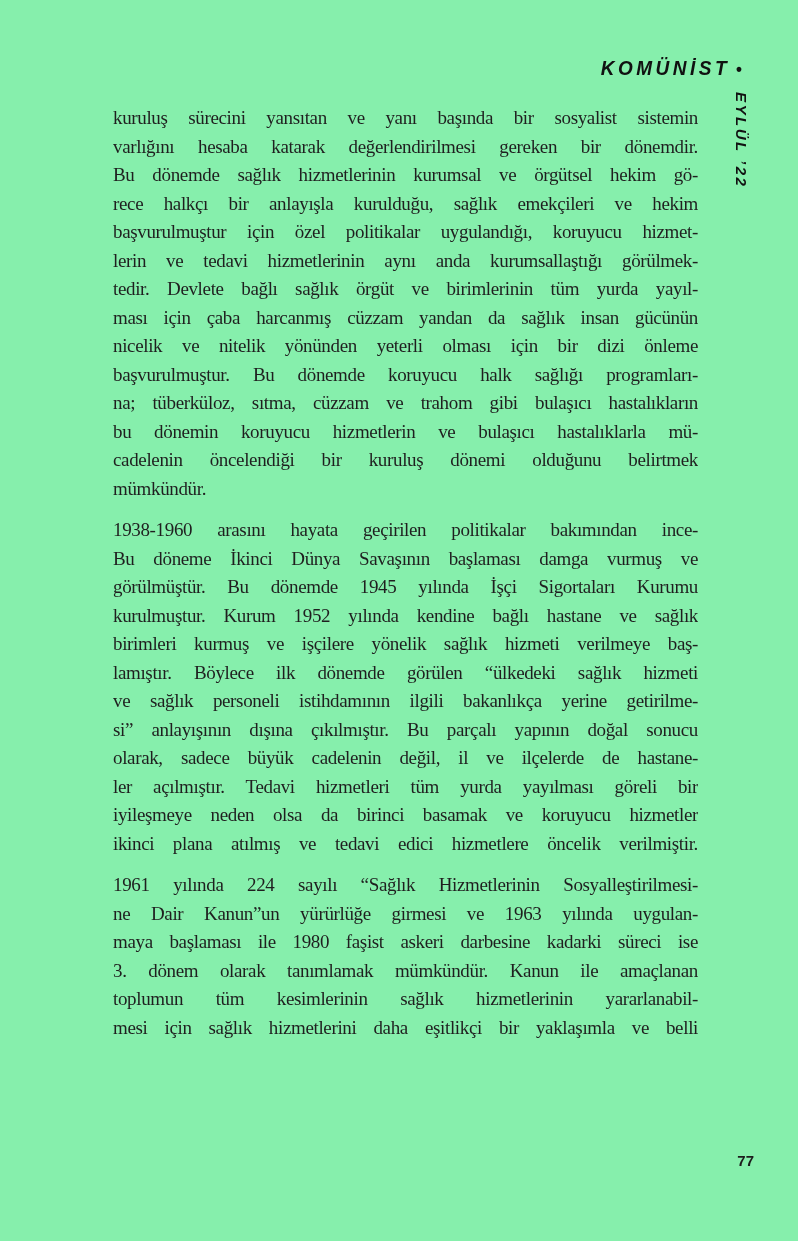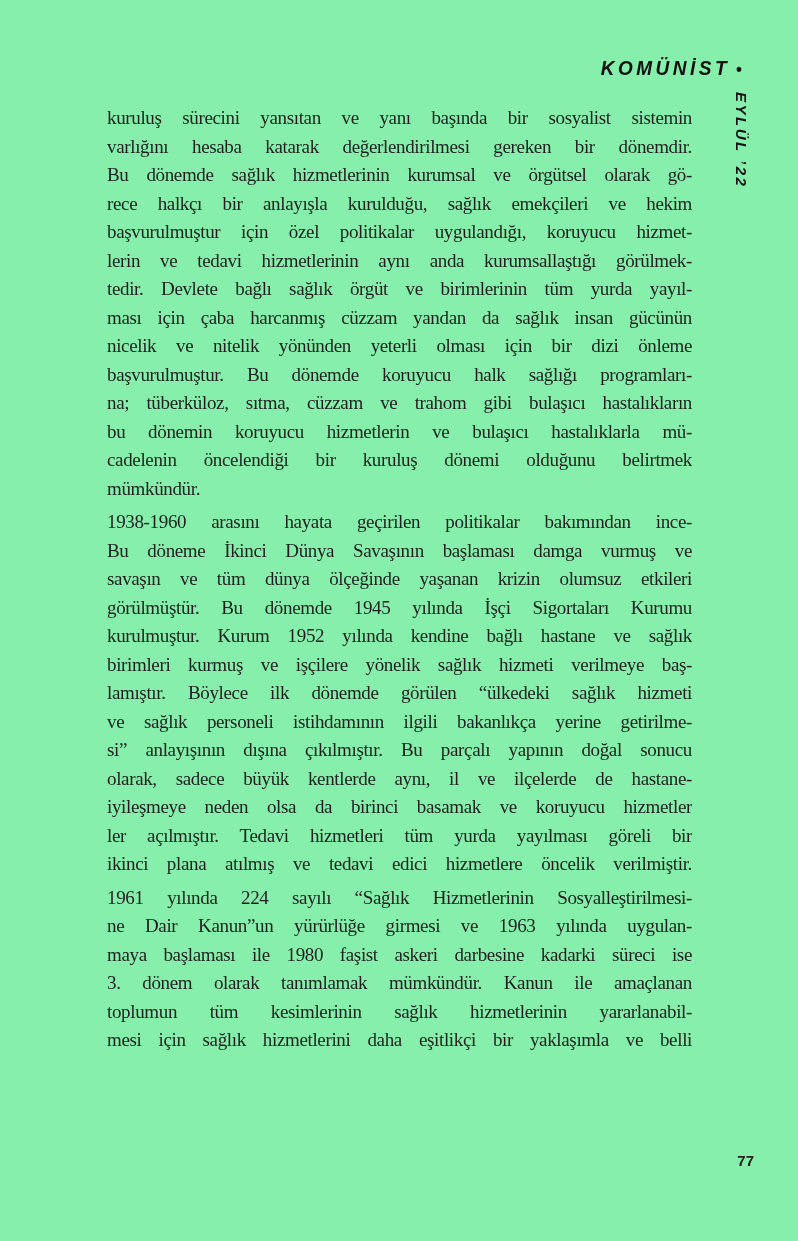--- a/index.html
+++ b/index.html
@@ -49,26 +49,26 @@
     font-weight: 800;
     font-style: italic;
     font-size: 15px;
     letter-spacing: 2.5px;
     color: #111111;
     white-space: nowrap;
   }
   
   .article-body {
     position: absolute;
-    left: 107px;
+    left: 113px;
     top: 104px;
     width: 585px;
   }
   .para + .para {
-    margin-top: 5px;
+    margin-top: 13px;
   }
   .line {
     font-size: 19px;
     line-height: 28.5px;
     height: 28.5px;
     letter-spacing: -0.35px;
     word-spacing: -1.2px;
     text-align: justify;
     text-align-last: justify;
     white-space: nowrap;
@@ -97,46 +97,45 @@
   <div class="header">
     <span>KOMÜNİST</span><span class="bullet">•</span>
   </div>
 
   <div class="issue">EYLÜL ’22</div>
 
   <div class="article-body">
       <div class="para">
         <div class="line">kuruluş sürecini yansıtan ve yanı başında bir sosyalist sistemin</div>
         <div class="line">varlığını hesaba katarak değerlendirilmesi gereken bir dönemdir.</div>
-        <div class="line">Bu dönemde sağlık hizmetlerinin kurumsal ve örgütsel olarak gö-</div>
+        <div class="line">Bu dönemde sağlık hizmetlerinin kurumsal ve örgütsel hekim gö-</div>
         <div class="line">rece halkçı bir anlayışla kurulduğu, sağlık emekçileri ve hekim</div>
         <div class="line">başvurulmuştur için özel politikalar uygulandığı, koruyucu hizmet-</div>
         <div class="line">lerin ve tedavi hizmetlerinin aynı anda kurumsallaştığı görülmek-</div>
         <div class="line">tedir. Devlete bağlı sağlık örgüt ve birimlerinin tüm yurda yayıl-</div>
         <div class="line">ması için çaba harcanmış cüzzam yandan da sağlık insan gücünün</div>
         <div class="line">nicelik ve nitelik yönünden yeterli olması için bir dizi önleme</div>
         <div class="line">başvurulmuştur. Bu dönemde koruyucu halk sağlığı programları-</div>
         <div class="line">na; tüberküloz, sıtma, cüzzam ve trahom gibi bulaşıcı hastalıkların</div>
         <div class="line">bu dönemin koruyucu hizmetlerin ve bulaşıcı hastalıklarla mü-</div>
         <div class="line">cadelenin öncelendiği bir kuruluş dönemi olduğunu belirtmek</div>
         <div class="line last">mümkündür.</div>
       </div>
       <div class="para">
         <div class="line">1938-1960 arasını hayata geçirilen politikalar bakımından ince-</div>
         <div class="line">Bu döneme İkinci Dünya Savaşının başlaması damga vurmuş ve</div>
-        <div class="line">savaşın ve tüm dünya ölçeğinde yaşanan krizin olumsuz etkileri</div>
         <div class="line">görülmüştür. Bu dönemde 1945 yılında İşçi Sigortaları Kurumu</div>
         <div class="line">kurulmuştur. Kurum 1952 yılında kendine bağlı hastane ve sağlık</div>
         <div class="line">birimleri kurmuş ve işçilere yönelik sağlık hizmeti verilmeye baş-</div>
         <div class="line">lamıştır. Böylece ilk dönemde görülen “ülkedeki sağlık hizmeti</div>
         <div class="line">ve sağlık personeli istihdamının ilgili bakanlıkça yerine getirilme-</div>
         <div class="line">si” anlayışının dışına çıkılmıştır. Bu parçalı yapının doğal sonucu</div>
-        <div class="line">olarak, sadece büyük kentlerde aynı, il ve ilçelerde de hastane-</div>
+        <div class="line">olarak, sadece büyük cadelenin değil, il ve ilçelerde de hastane-</div>
+        <div class="line">ler açılmıştır. Tedavi hizmetleri tüm yurda yayılması göreli bir</div>
         <div class="line">iyileşmeye neden olsa da birinci basamak ve koruyucu hizmetler</div>
-        <div class="line">ler açılmıştır. Tedavi hizmetleri tüm yurda yayılması göreli bir</div>
         <div class="line">ikinci plana atılmış ve tedavi edici hizmetlere öncelik verilmiştir.</div>
       </div>
       <div class="para">
         <div class="line">1961 yılında 224 sayılı “Sağlık Hizmetlerinin Sosyalleştirilmesi-</div>
         <div class="line">ne Dair Kanun”un yürürlüğe girmesi ve 1963 yılında uygulan-</div>
         <div class="line">maya başlaması ile 1980 faşist askeri darbesine kadarki süreci ise</div>
         <div class="line">3. dönem olarak tanımlamak mümkündür. Kanun ile amaçlanan</div>
         <div class="line">toplumun tüm kesimlerinin sağlık hizmetlerinin yararlanabil-</div>
         <div class="line">mesi için sağlık hizmetlerini daha eşitlikçi bir yaklaşımla ve belli</div>
       </div>

